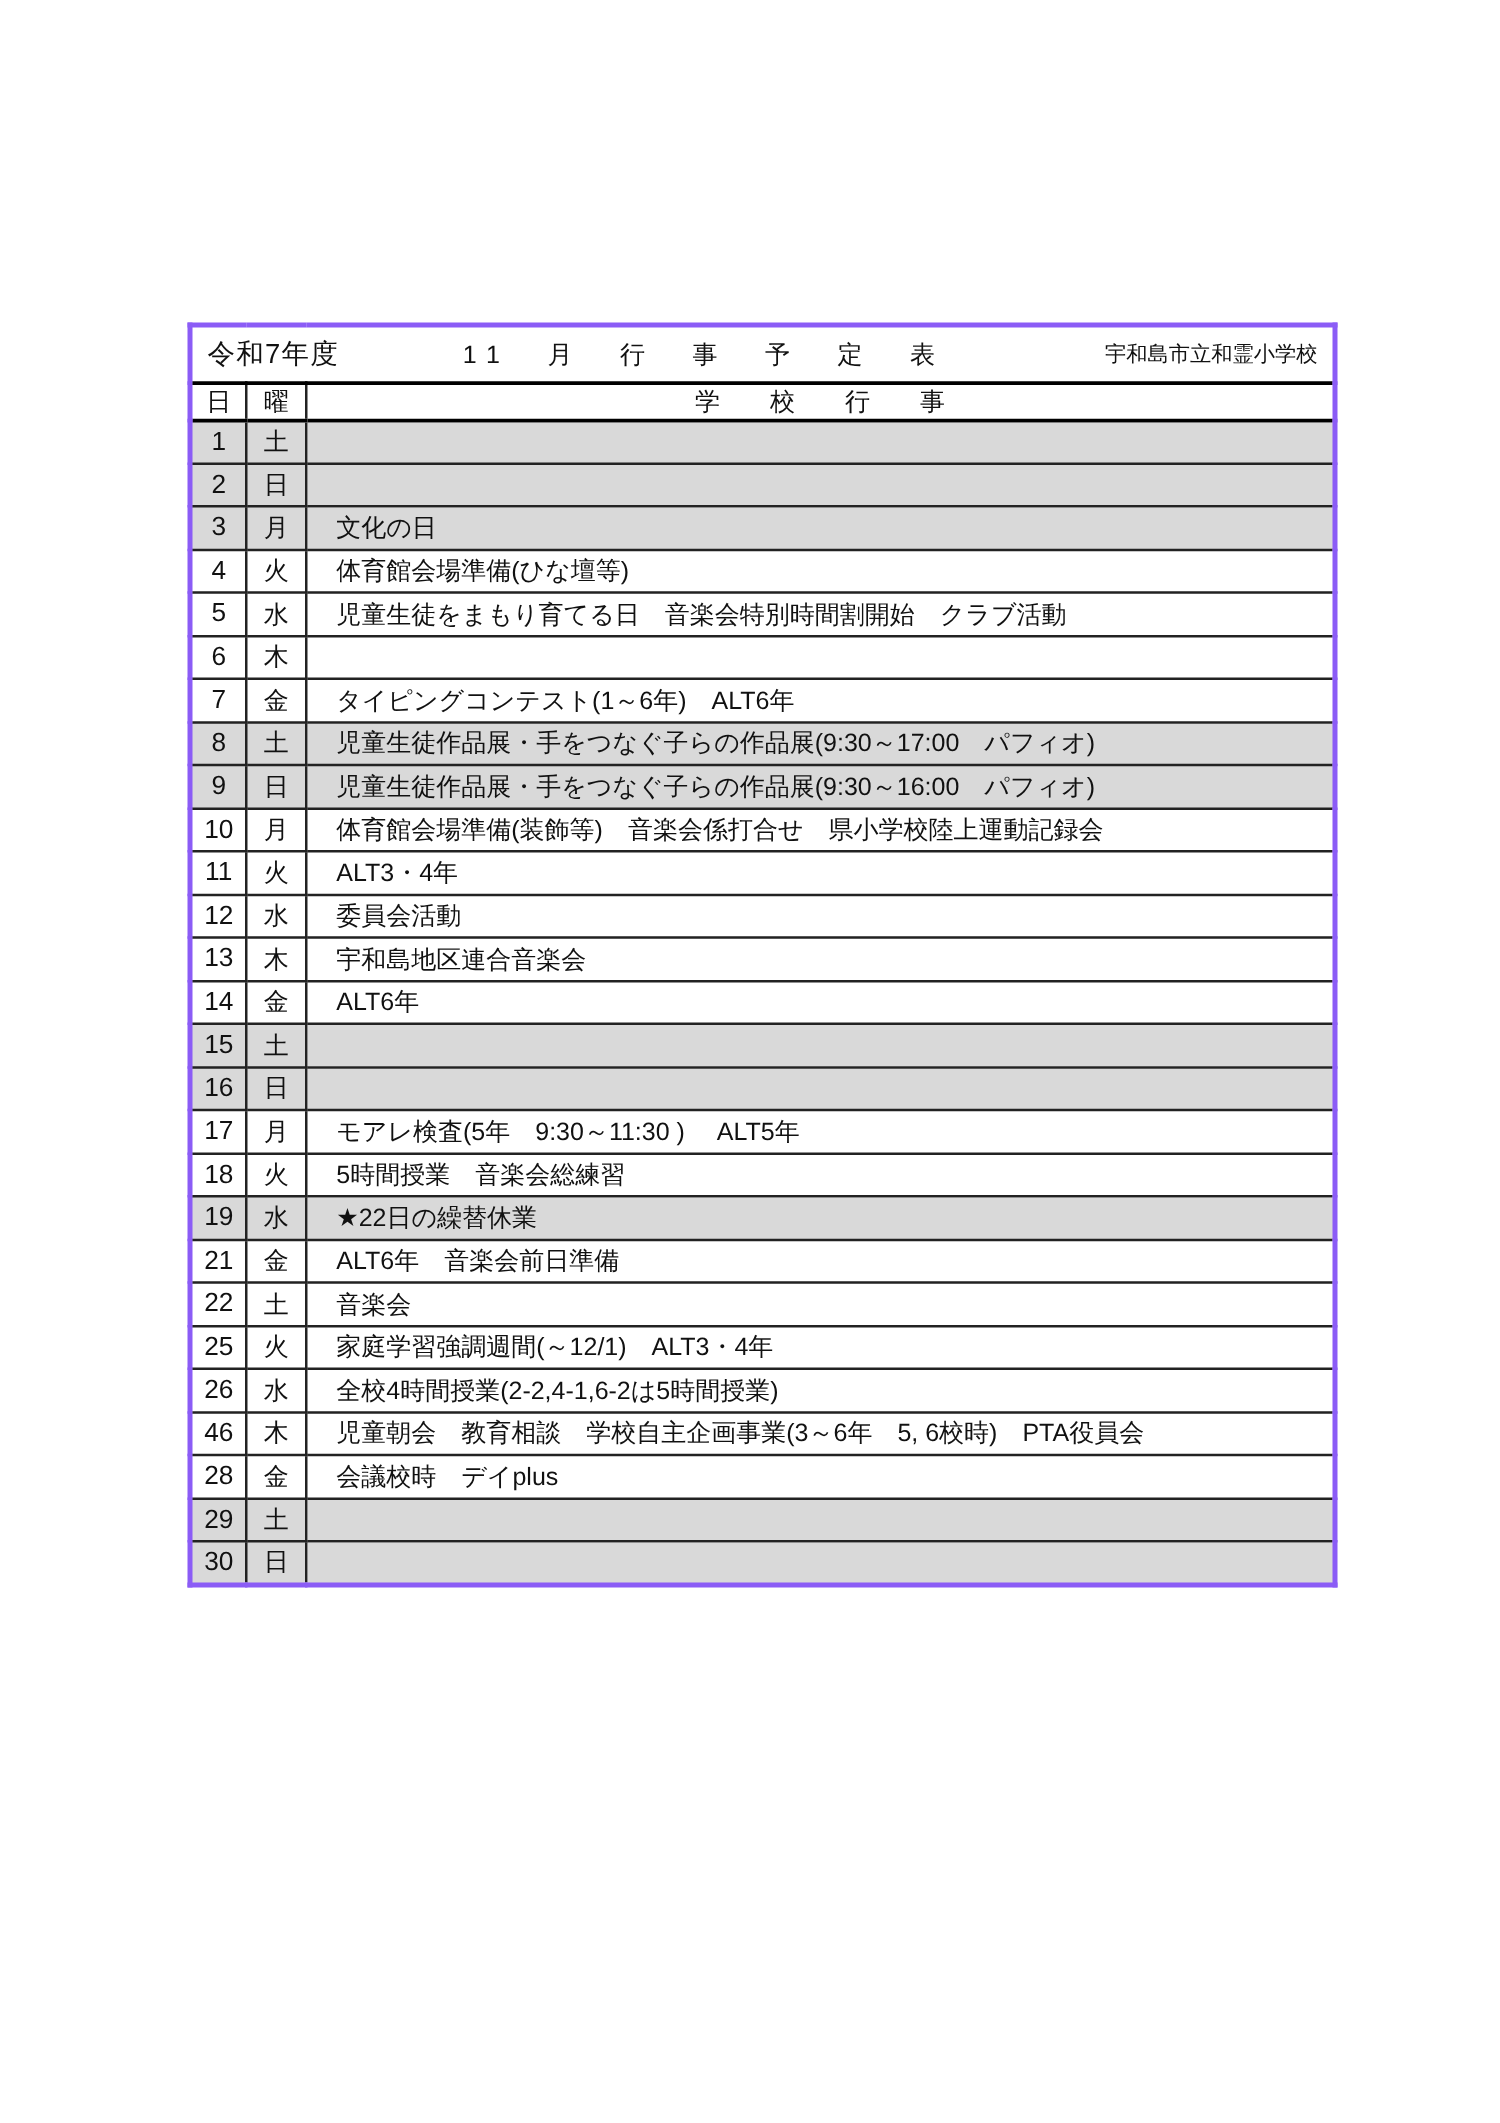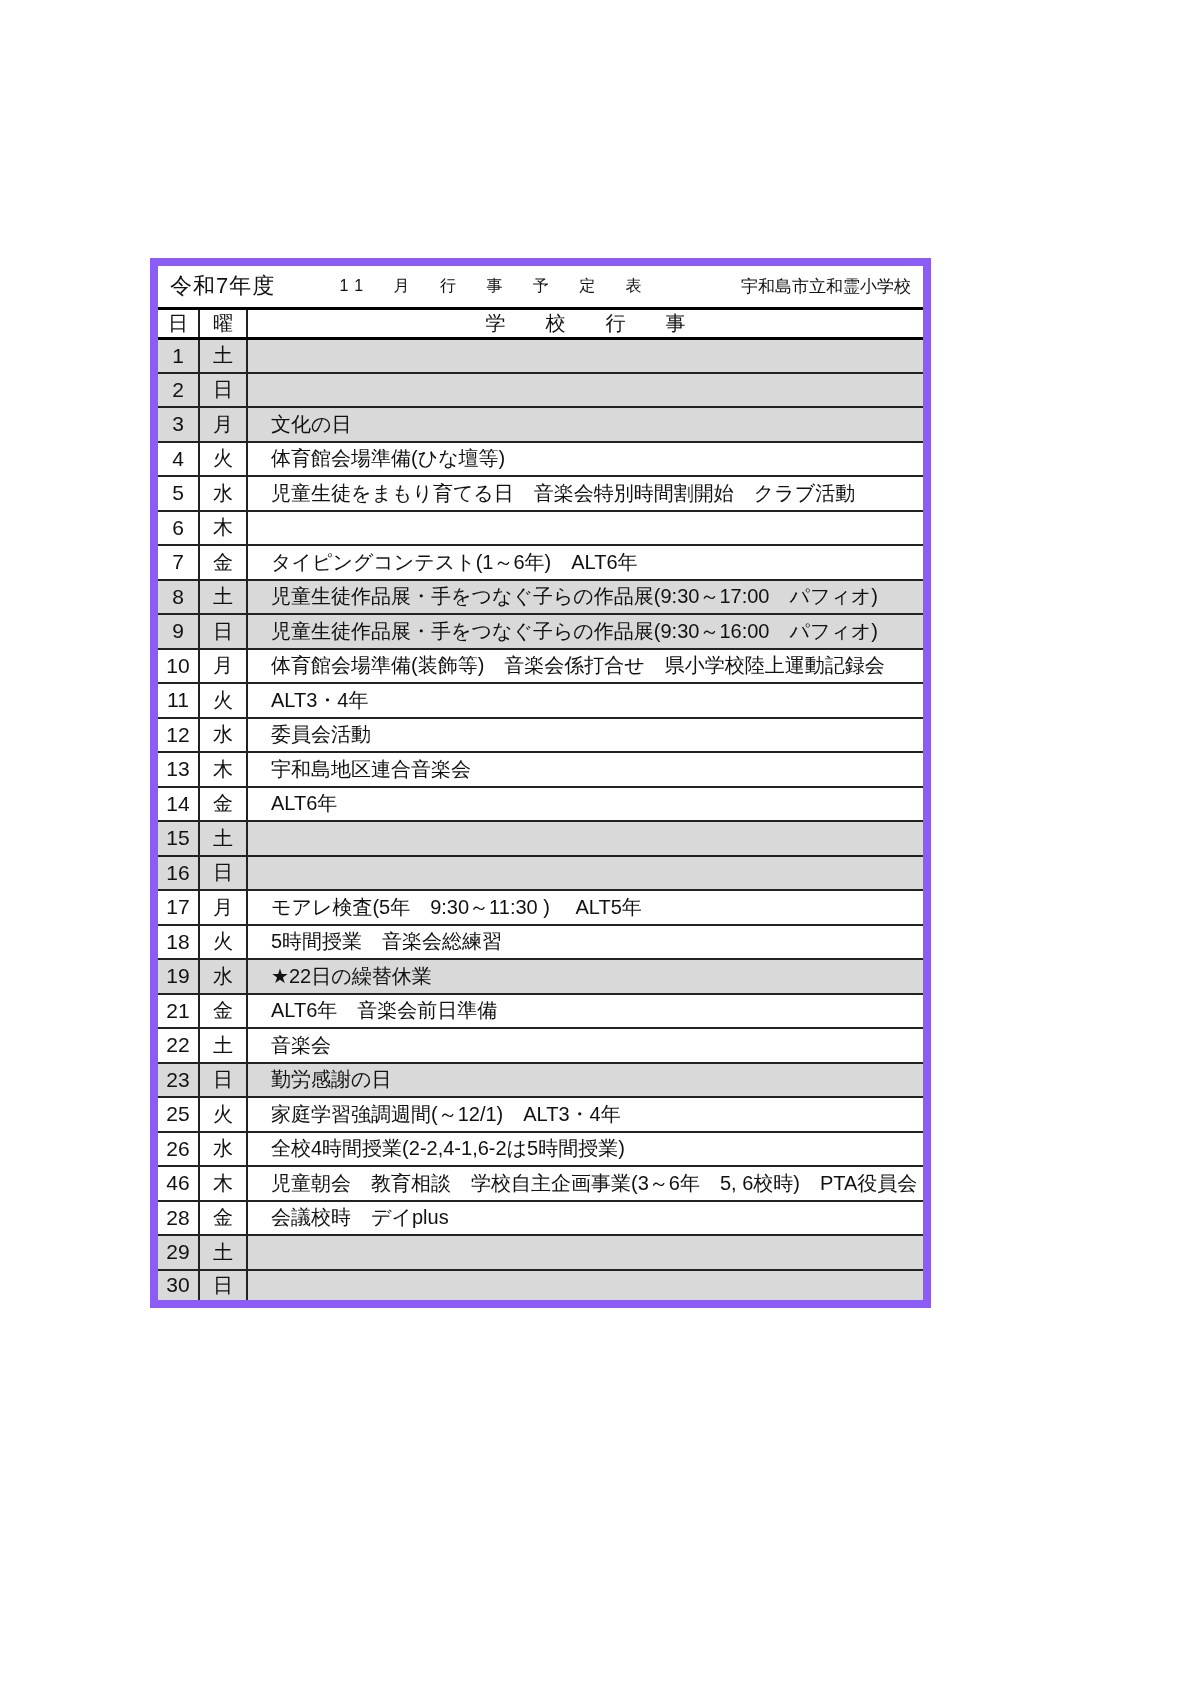--- a/index.html
+++ b/index.html
@@ -4,36 +4,36 @@
 <style>
   html,body{margin:0;padding:0;}
   body{
     width:1200px;height:1698px;background:#ffffff;
     font-family:"Liberation Sans","DejaVu Sans",sans-serif;color:#111;
     -webkit-font-smoothing:antialiased;
   }
   .page{position:relative;width:1200px;height:1698px;background:#fff;overflow:hidden;}
 
   table.sched{
-    position:absolute;left:150px;top:258px;width:781px;
+    position:absolute;left:150px;top:258px;width:920px;
     border-collapse:collapse;table-layout:fixed;
-    border:8px solid #8b5cf6;
+    border:4px solid #8b5cf6;
   }
   col.c1{width:45px;}
   col.c2{width:48px;}
 
   td,th{border:2px solid #222;box-sizing:border-box;vertical-align:middle;}
 
   
   tr.title-row td{
     border:3px solid #000;height:46px;padding:0 12px;background:#fff;
   }
   .title-wrap{display:flex;align-items:center;justify-content:space-between;width:100%;}
   .t-left{font-size:22px;letter-spacing:1px;white-space:nowrap;}
-  .t-center{font-size:16px;letter-spacing:0.45em;white-space:nowrap;transform:translateX(-14px);}
+  .t-center{font-size:20px;letter-spacing:0.45em;white-space:nowrap;transform:translateX(-14px);}
   .t-right{font-size:17px;white-space:nowrap;}
 
   
   tr.head-row th{
     height:28px;font-weight:normal;font-size:20px;background:#fff;
     border-bottom:3px solid #000;text-align:center;padding:0;
   }
 
   
   tbody td{height:34.5px;font-size:20px;background:#fff;}
@@ -167,25 +167,20 @@
         <tr>
     <td class="c-day">21</td>
     <td class="c-wd">金</td>
     <td class="c-ev">ALT6年　音楽会前日準備</td>
   </tr>
         <tr>
     <td class="c-day">22</td>
     <td class="c-wd">土</td>
     <td class="c-ev">音楽会</td>
   </tr>
-        <tr class="shaded">
-    <td class="c-day">23</td>
-    <td class="c-wd">日</td>
-    <td class="c-ev">勤労感謝の日</td>
-  </tr>
         <tr>
     <td class="c-day">25</td>
     <td class="c-wd">火</td>
     <td class="c-ev">家庭学習強調週間(～12/1)　ALT3・4年</td>
   </tr>
         <tr>
     <td class="c-day">26</td>
     <td class="c-wd">水</td>
     <td class="c-ev">全校4時間授業(2-2,4-1,6-2は5時間授業)</td>
   </tr>

